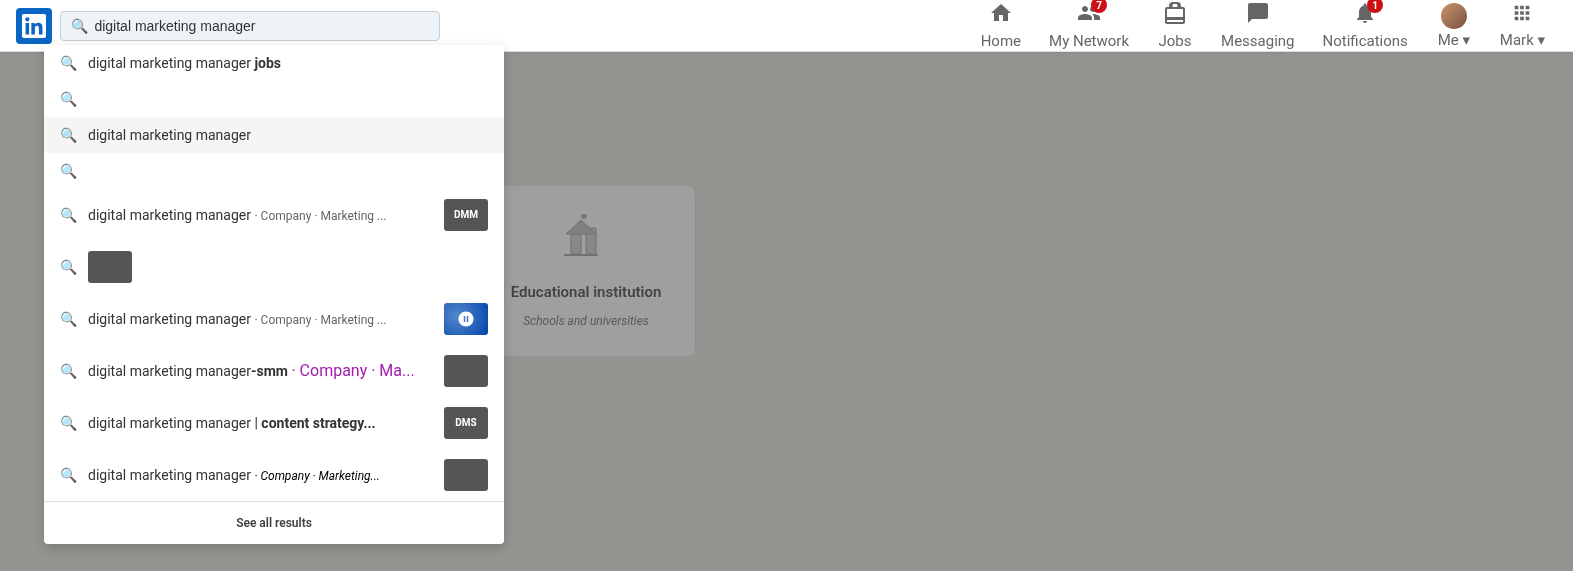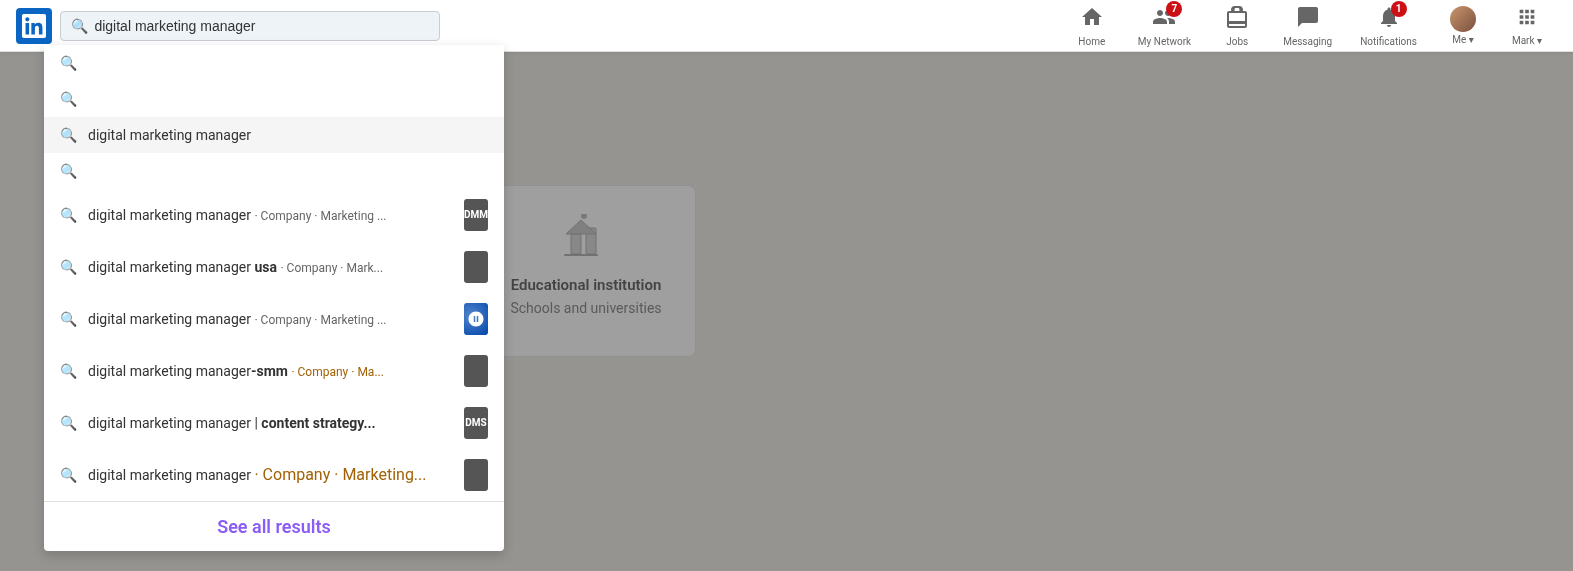--- a/index.html
+++ b/index.html
@@ -101,21 +101,21 @@
     .dropdown-item .item-meta {
       font-size: 12px;
       color: #666;
       margin-left: auto;
       white-space: nowrap;
       overflow: hidden;
       text-overflow: ellipsis;
       max-width: 120px;
     }
     .dropdown-item .item-thumb {
-      width: 24px;
+      width: 44px;
       height: 32px;
       border-radius: 3px;
       background: #555;
       flex-shrink: 0;
       display: flex;
       align-items: center;
       justify-content: center;
       overflow: hidden;
       font-size: 10px;
       color: #fff;
@@ -130,22 +130,22 @@
 
     .see-all-results {
       display: flex;
       align-items: center;
       justify-content: center;
       padding: 14px;
       border-top: 1px solid #e0dfdc;
       cursor: pointer;
     }
     .see-all-results span {
-      color: #8b5cf6;
-      font-size: 18px;
+      color: #404040;
+      font-size: 12px;
       font-weight: 600;
     }
 
     
     .nav-items {
       display: flex;
       align-items: center;
       gap: 4px;
       margin-left: 16px;
     }
@@ -159,21 +159,21 @@
       font-size: 12px;
       position: relative;
       min-width: 60px;
     }
     .nav-item .nav-icon {
       font-size: 20px;
       margin-bottom: 2px;
       position: relative;
     }
     .nav-item .nav-label {
-      font-size: 10px;
+      font-size: 15px;
       white-space: nowrap;
     }
     .badge {
       position: absolute;
       top: -4px;
       right: -6px;
       background: #cc1016;
       color: #fff;
       border-radius: 50%;
       width: 16px;
@@ -212,20 +212,21 @@
   <div class="search-container">
     <div class="search-box">
       <span class="search-icon-nav">🔍</span>
       <input class="search-input" type="text" value="digital marketing manager" style="">
     </div>
 
     <div class="search-dropdown">
 
       <div class="dropdown-item">
         <span class="search-icon-small">🔍</span>
+        <span class="item-text">digital marketing manager <span class="bold">jobs</span></span>
       </div>
 
       <div class="dropdown-item">
         <span class="search-icon-small">🔍</span>
       </div>
 
       <div class="dropdown-item active">
         <span class="search-icon-small">🔍</span>
         <span class="item-text">digital marketing manager</span>
       </div>
@@ -235,49 +236,48 @@
       </div>
 
       <div class="dropdown-item">
         <span class="search-icon-small">🔍</span>
         <span class="item-text">digital marketing manager <span class="item-meta" style="font-size:12px;color:#666;"> · Company · Marketing ...</span></span>
         <div class="item-thumb thumb-dmm">DMM</div>
       </div>
 
       <div class="dropdown-item">
         <span class="search-icon-small">🔍</span>
-        <span class="item-text">digital marketing manager <span class="bold">usa</span> <span style="font-size:12px;color:#666;"> · Company · Mark...</span></span>
         <div class="item-thumb thumb-dark"></div>
       </div>
 
       <div class="dropdown-item">
         <span class="search-icon-small">🔍</span>
         <span class="item-text">digital marketing manager <span style="font-size:12px;color:#666;"> · Company · Marketing ...</span></span>
         <div class="item-thumb thumb-blue" style="background: radial-gradient(circle at 30% 40%, #5588cc, #0044aa); display:flex; align-items:center; justify-content:center;">
           <svg width="18" height="18" viewBox="0 0 24 24" fill="#fff">
               <path d="M12 2C6.48 2 2 6.48 2 12s4.48 10 10 10 10-4.48 10-10S17.52 2 12 2zm-1 14H9V8h2v8zm4 0h-2V8h2v8z"></path>
             </svg>
         </div>
       </div>
 
       <div class="dropdown-item">
         <span class="search-icon-small">🔍</span>
-        <span class="item-text">digital marketing manager<span class="bold">-smm</span> <span style="font-size:12px;color:#a16207;"> · Company · Ma...</span></span>
+        <span class="item-text">digital marketing manager<span class="bold">-smm</span> <span style="font-size:16px;color:#a21caf;"> · Company · Ma...</span></span>
         <div class="item-thumb thumb-smm"></div>
       </div>
 
       <div class="dropdown-item">
         <span class="search-icon-small">🔍</span>
         <span class="item-text">digital marketing manager | <span class="bold">content strategy...</span></span>
         <div class="item-thumb thumb-dms" style="font-size:10px;font-weight:700;">DMS</div>
       </div>
 
       <div class="dropdown-item">
         <span class="search-icon-small">🔍</span>
-        <span class="item-text">digital marketing manager <span style="font-size:16px;color:#a16207;"> · Company · Marketing...</span></span>
+        <span class="item-text">digital marketing manager <span style="font-size:12px;color:#000000;font-style:italic;"> · Company · Marketing...</span></span>
         <div class="item-thumb thumb-black"></div>
       </div>
 
       <div class="see-all-results">
         <span>See all results</span>
       </div>
     </div>
   </div>
 
   <div class="nav-items">
@@ -363,28 +363,28 @@
           <rect x="2" y="4" width="48" height="36" rx="3" stroke="#888" stroke-width="2" fill="none"></rect>
           <rect x="6" y="10" width="30" height="4" rx="1" fill="#bbb"></rect>
           <rect x="6" y="18" width="20" height="3" rx="1" fill="#ccc"></rect>
           <circle cx="44" cy="22" r="8" fill="#ddd" stroke="#999" stroke-width="1.5"></circle>
           <circle cx="44" cy="22" r="3" fill="#999"></circle>
         </svg>
         <span style="font-size:15px; font-weight:600; color:#333; margin-bottom:6px; text-align:center;">Showcase page</span>
         <span style="font-size:12px; color:#666; text-align:center;">Sub-pages associated with an existing page</span>
       </div>
 
-      <div style="background:#fff; border:1px solid #e0dfdc; border-radius:8px; padding:28px 24px; width:220px; display:flex; flex-direction:column; align-items:center;">
+      <div style="background:#fff; border:1px solid #e0dfdc; border-radius:8px; padding:28px 24px; width:220px; display:flex; flex-direction:column; align-items:center;justify-content:space-between;">
         <svg width="60" height="50" viewBox="0 0 60 50" fill="none" style="margin-bottom:12px;">
           <rect x="15" y="20" width="10" height="20" rx="1" fill="#ccc" stroke="#999" stroke-width="1"></rect>
           <rect x="30" y="14" width="10" height="26" rx="1" fill="#ccc" stroke="#999" stroke-width="1"></rect>
           <polygon points="25,6 10,20 40,20" fill="#bbb" stroke="#999" stroke-width="1"></polygon>
           <circle cx="28" cy="2" r="3" fill="#aaa"></circle>
           <rect x="8" y="40" width="34" height="2" rx="1" fill="#999"></rect>
         </svg>
         <span style="font-size:15px; font-weight:600; color:#333; margin-bottom:6px; text-align:center;">Educational institution</span>
-        <span style="font-size:14px; color:#666; text-align:center;">Schools and universities</span>
+        <span style="font-size:12px; color:#666; text-align:center;font-style:italic;">Schools and universities</span>
       </div>
     </div>
   </div>
 
   <div class="content-overlay"></div>
 </div>
 
 </body></html>

